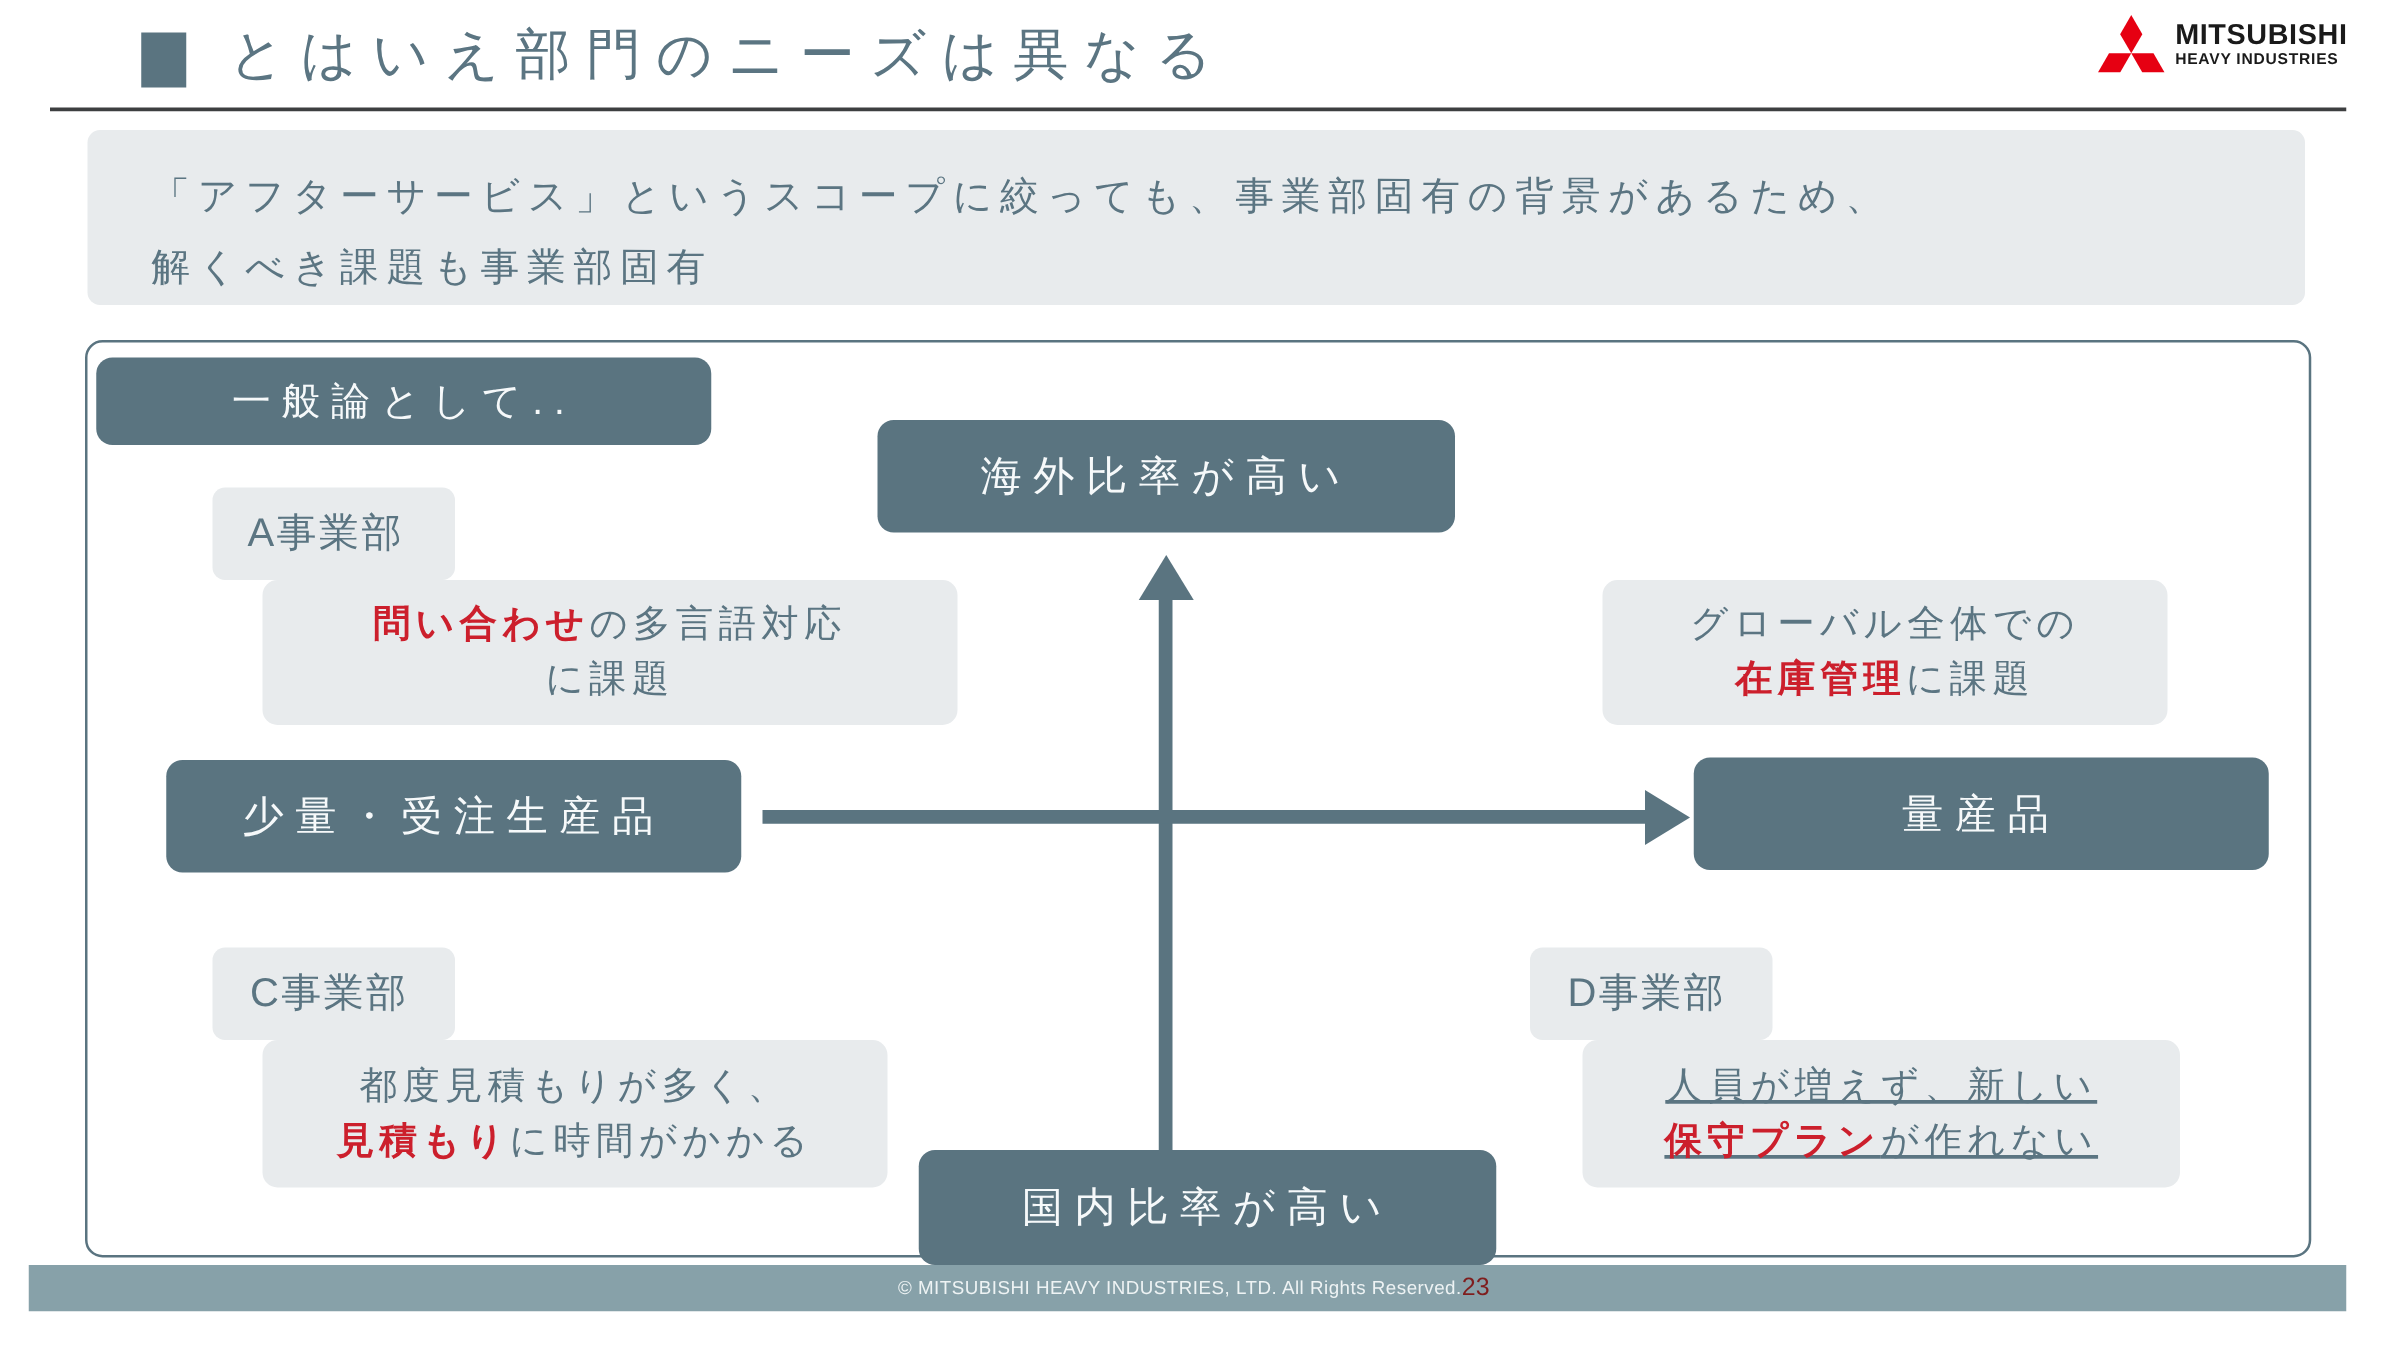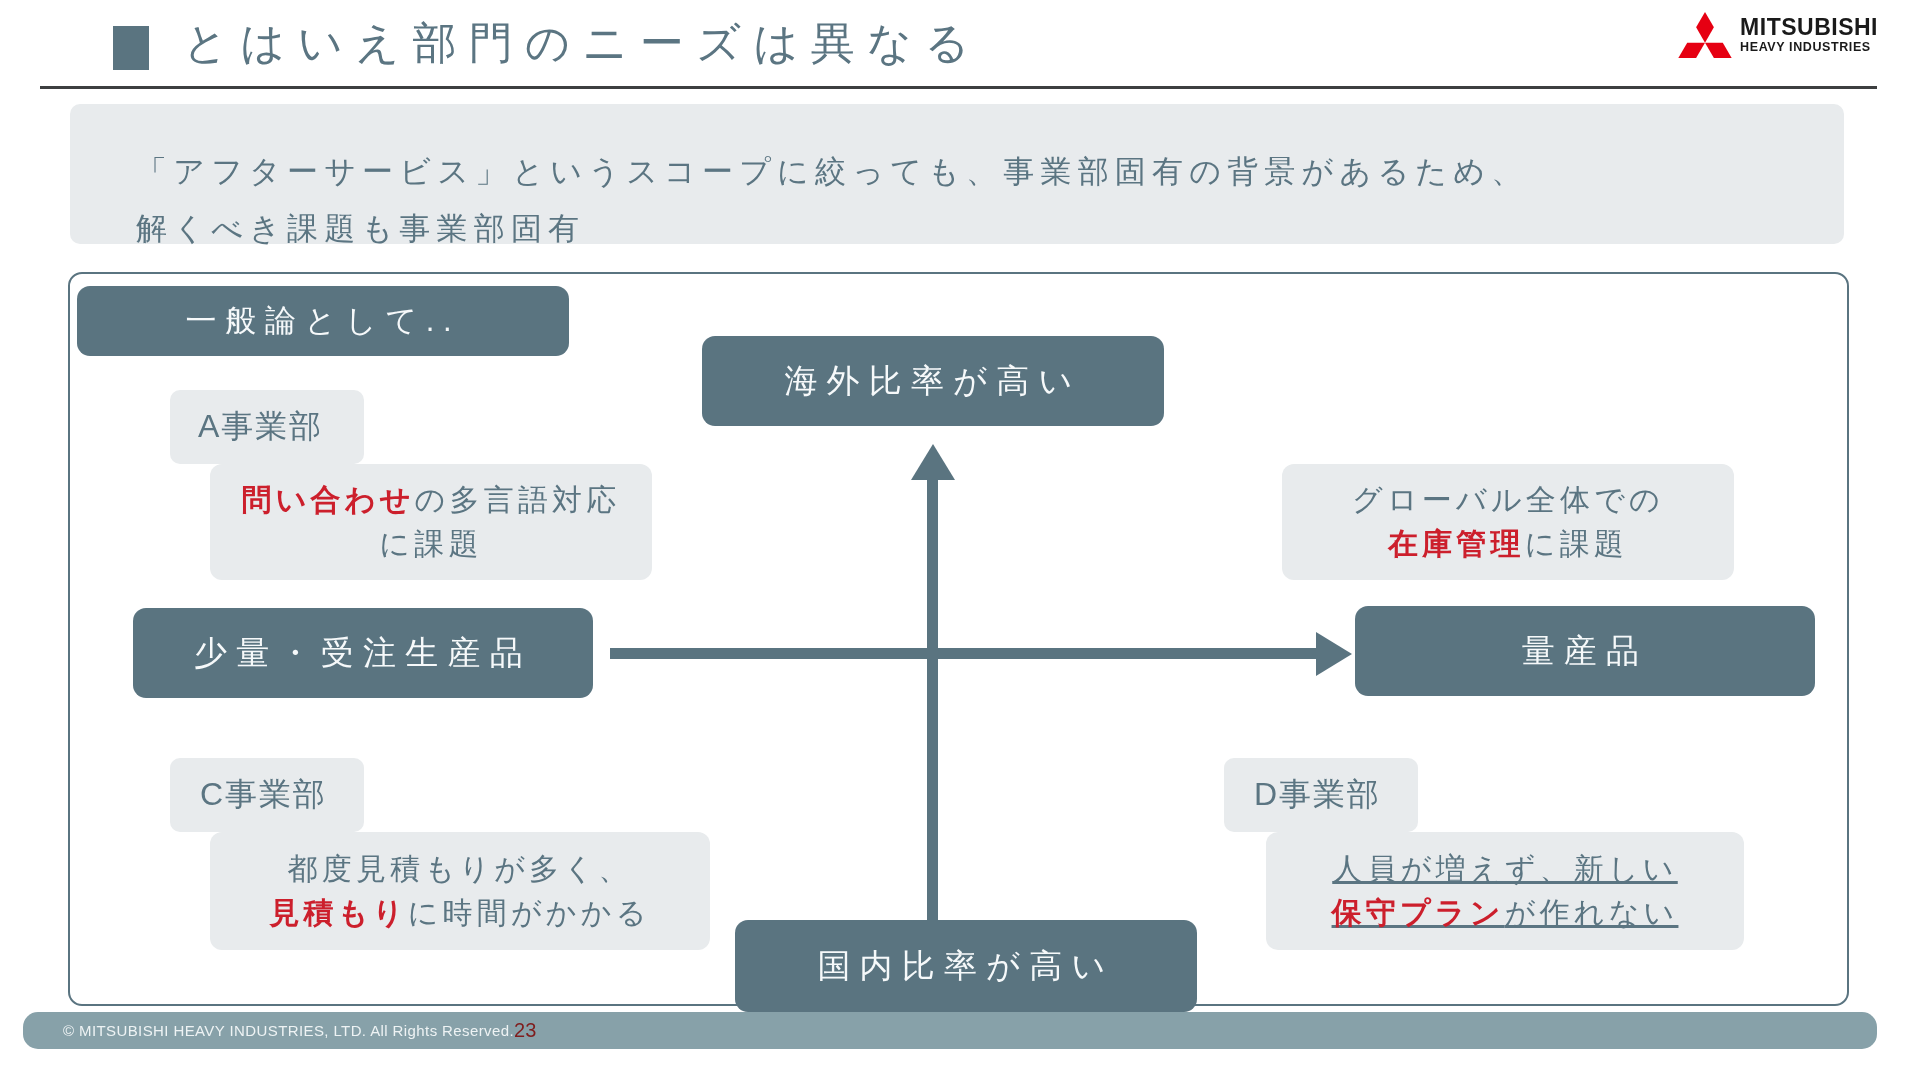--- a/index.html
+++ b/index.html
@@ -17,21 +17,21 @@
   .logo{position:absolute;right:42px;top:12px;display:flex;align-items:center;gap:8px;}
   .logo svg{width:54px;height:46px;display:block;}
   .logo-text{display:flex;flex-direction:column;line-height:1;}
   .logo-brand{font-size:23px;font-weight:800;color:#1a1a1a;letter-spacing:0.5px;}
   .logo-sub{font-size:12.5px;font-weight:800;color:#1a1a1a;letter-spacing:0.6px;margin-top:2px;}
   
   .lead-box{
     position:absolute;left:70px;top:104px;width:1774px;height:140px;background:#e8ebed;border-radius:10px;
   }
   .lead-box p{
-    margin:16px;padding:23px 40px 0 50px;font-size:31px;color:#5b7582;
+    margin:1px;padding:23px 40px 0 50px;font-size:31px;color:#5b7582;
     letter-spacing:0.2em;line-height:1.85;
   }
   
   .diagram{
     position:absolute;left:68px;top:272px;width:1777px;height:730px;background:#ffffff;
     border:2.5px solid #5a7480;border-radius:14px;
   }
   .chip{position:absolute;display:flex;align-items:center;justify-content:center;white-space:nowrap;}
   .chip.dark{background:#5a7480;color:#f6f9fa;border-radius:13px;letter-spacing:0.28em;}
   .chip-general{left:7px;top:12px;width:492px;height:70px;font-size:31px;}
@@ -52,33 +52,32 @@
     color:#5b7582;font-size:32px;letter-spacing:0.06em;display:flex;align-items:center;
     padding-left:30px;box-sizing:border-box;white-space:nowrap;
   }
   .q-note{
     position:absolute;background:#e8ebed;border-radius:12px;color:#5b7582;font-size:30px;
     letter-spacing:0.14em;text-align:center;line-height:44px;
     display:flex;flex-direction:column;justify-content:center;box-sizing:border-box;white-space:nowrap;
   }
   .em{color:#cc1f2c;font-weight:bold;}
   .qa-label{left:100px;top:116px;padding-left:28px;}
-  .qa-note{left:140px;top:190px;width:442px;height:116px;}
+  .qa-note{left:140px;top:190px;width:556px;height:116px;}
   .qb-label{left:1154px;top:116px;}
   .qb-note{left:1212px;top:190px;width:452px;height:116px;}
   .qc-label{left:100px;top:484px;}
   .qc-note{left:140px;top:558px;width:500px;height:118px;}
   .qd-label{left:1154px;top:484px;}
   .qd-note{left:1196px;top:558px;width:478px;height:118px;text-decoration:underline;}
   
   .footer-band{
     position:absolute;left:23px;top:1012px;width:1854px;height:37px;background:#87a1a9;
-    display:flex;align-items:center;justify-content:flex-start;box-sizing:border-box;
+    display:flex;align-items:center;justify-content:center;box-sizing:border-box;
     padding:0 30px 0 40px;
-    border-radius:15px;
   }
   .copyright{font-size:15px;color:#eef3f4;letter-spacing:0.4px;}
   .page-number{font-size:20px;color:#7f1d1d;}
 </style>
 </head>
 <body>
 
 <div class="slide">
 
   <span class="title-square"></span>

